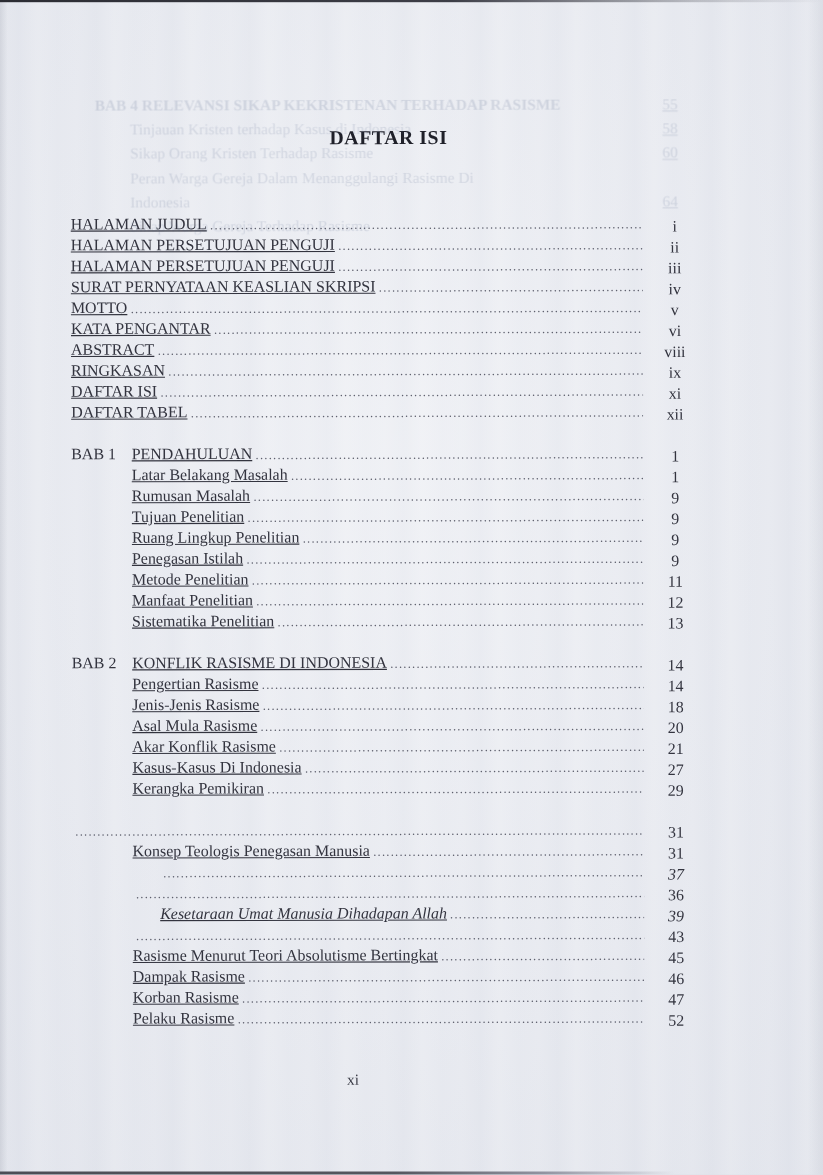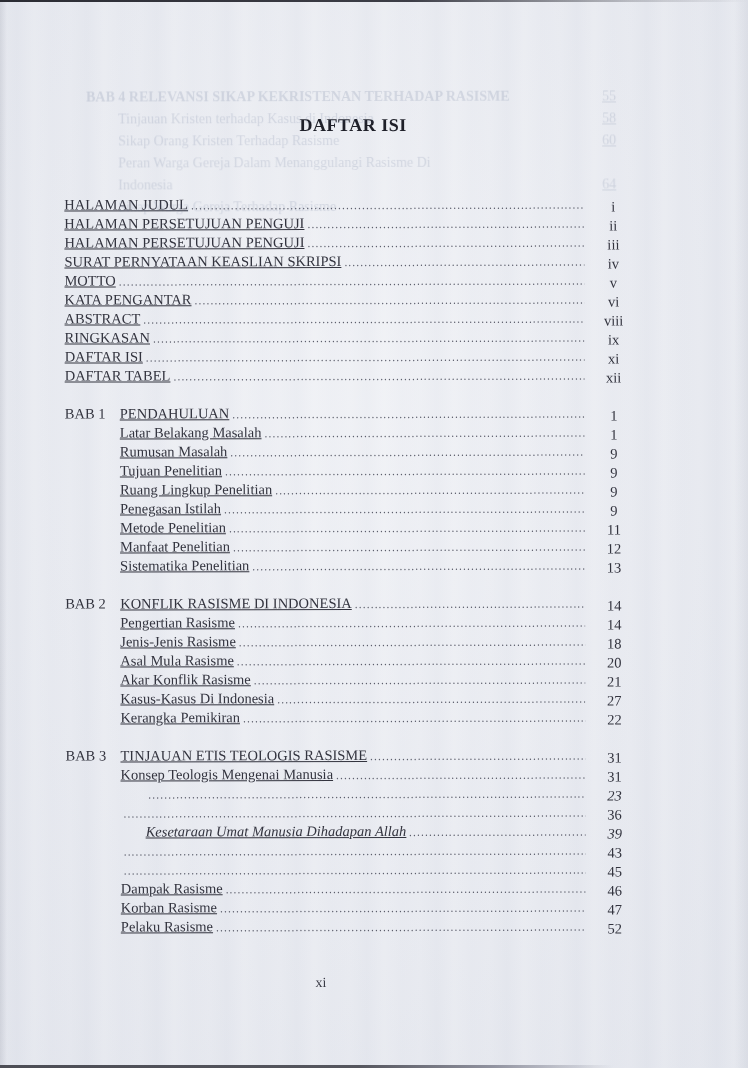--- a/index.html
+++ b/index.html
@@ -233,52 +233,52 @@
               <span class="toc-page">21</span>
             </div>
             <div class="toc-row sub">
               <span class="toc-label">Kasus-Kasus Di Indonesia</span>
               <span class="toc-dots"></span>
               <span class="toc-page">27</span>
             </div>
             <div class="toc-row sub">
               <span class="toc-label">Kerangka Pemikiran</span>
               <span class="toc-dots"></span>
-              <span class="toc-page">22</span>
+              <span class="toc-page">29</span>
             </div>
           </div>
           <div class="chapter-block">
             <div class="toc-row chapter-row">
-              <span class="toc-label"><span class="bab-num">BAB 3</span><span class="bab-title">TINJAUAN ETIS TEOLOGIS RASISME</span></span>
               <span class="toc-dots"></span>
               <span class="toc-page">31</span>
             </div>
             <div class="toc-row sub">
-              <span class="toc-label">Konsep Teologis Mengenai Manusia</span>
+              <span class="toc-label">Konsep Teologis Penegasan Manusia</span>
               <span class="toc-dots"></span>
               <span class="toc-page">31</span>
             </div>
             <div class="toc-row sub italic-entry">
               <span class="toc-dots"></span>
-              <span class="toc-page">23</span>
+              <span class="toc-page">37</span>
             </div>
             <div class="toc-row sub">
               <span class="toc-dots"></span>
               <span class="toc-page">36</span>
             </div>
             <div class="toc-row sub italic-entry">
               <span class="toc-label">Kesetaraan Umat Manusia Dihadapan Allah</span>
               <span class="toc-dots"></span>
               <span class="toc-page">39</span>
             </div>
             <div class="toc-row sub">
               <span class="toc-dots"></span>
               <span class="toc-page">43</span>
             </div>
             <div class="toc-row sub">
+              <span class="toc-label">Rasisme Menurut Teori Absolutisme Bertingkat</span>
               <span class="toc-dots"></span>
               <span class="toc-page">45</span>
             </div>
             <div class="toc-row sub">
               <span class="toc-label">Dampak Rasisme</span>
               <span class="toc-dots"></span>
               <span class="toc-page">46</span>
             </div>
             <div class="toc-row sub">
               <span class="toc-label">Korban Rasisme</span>

